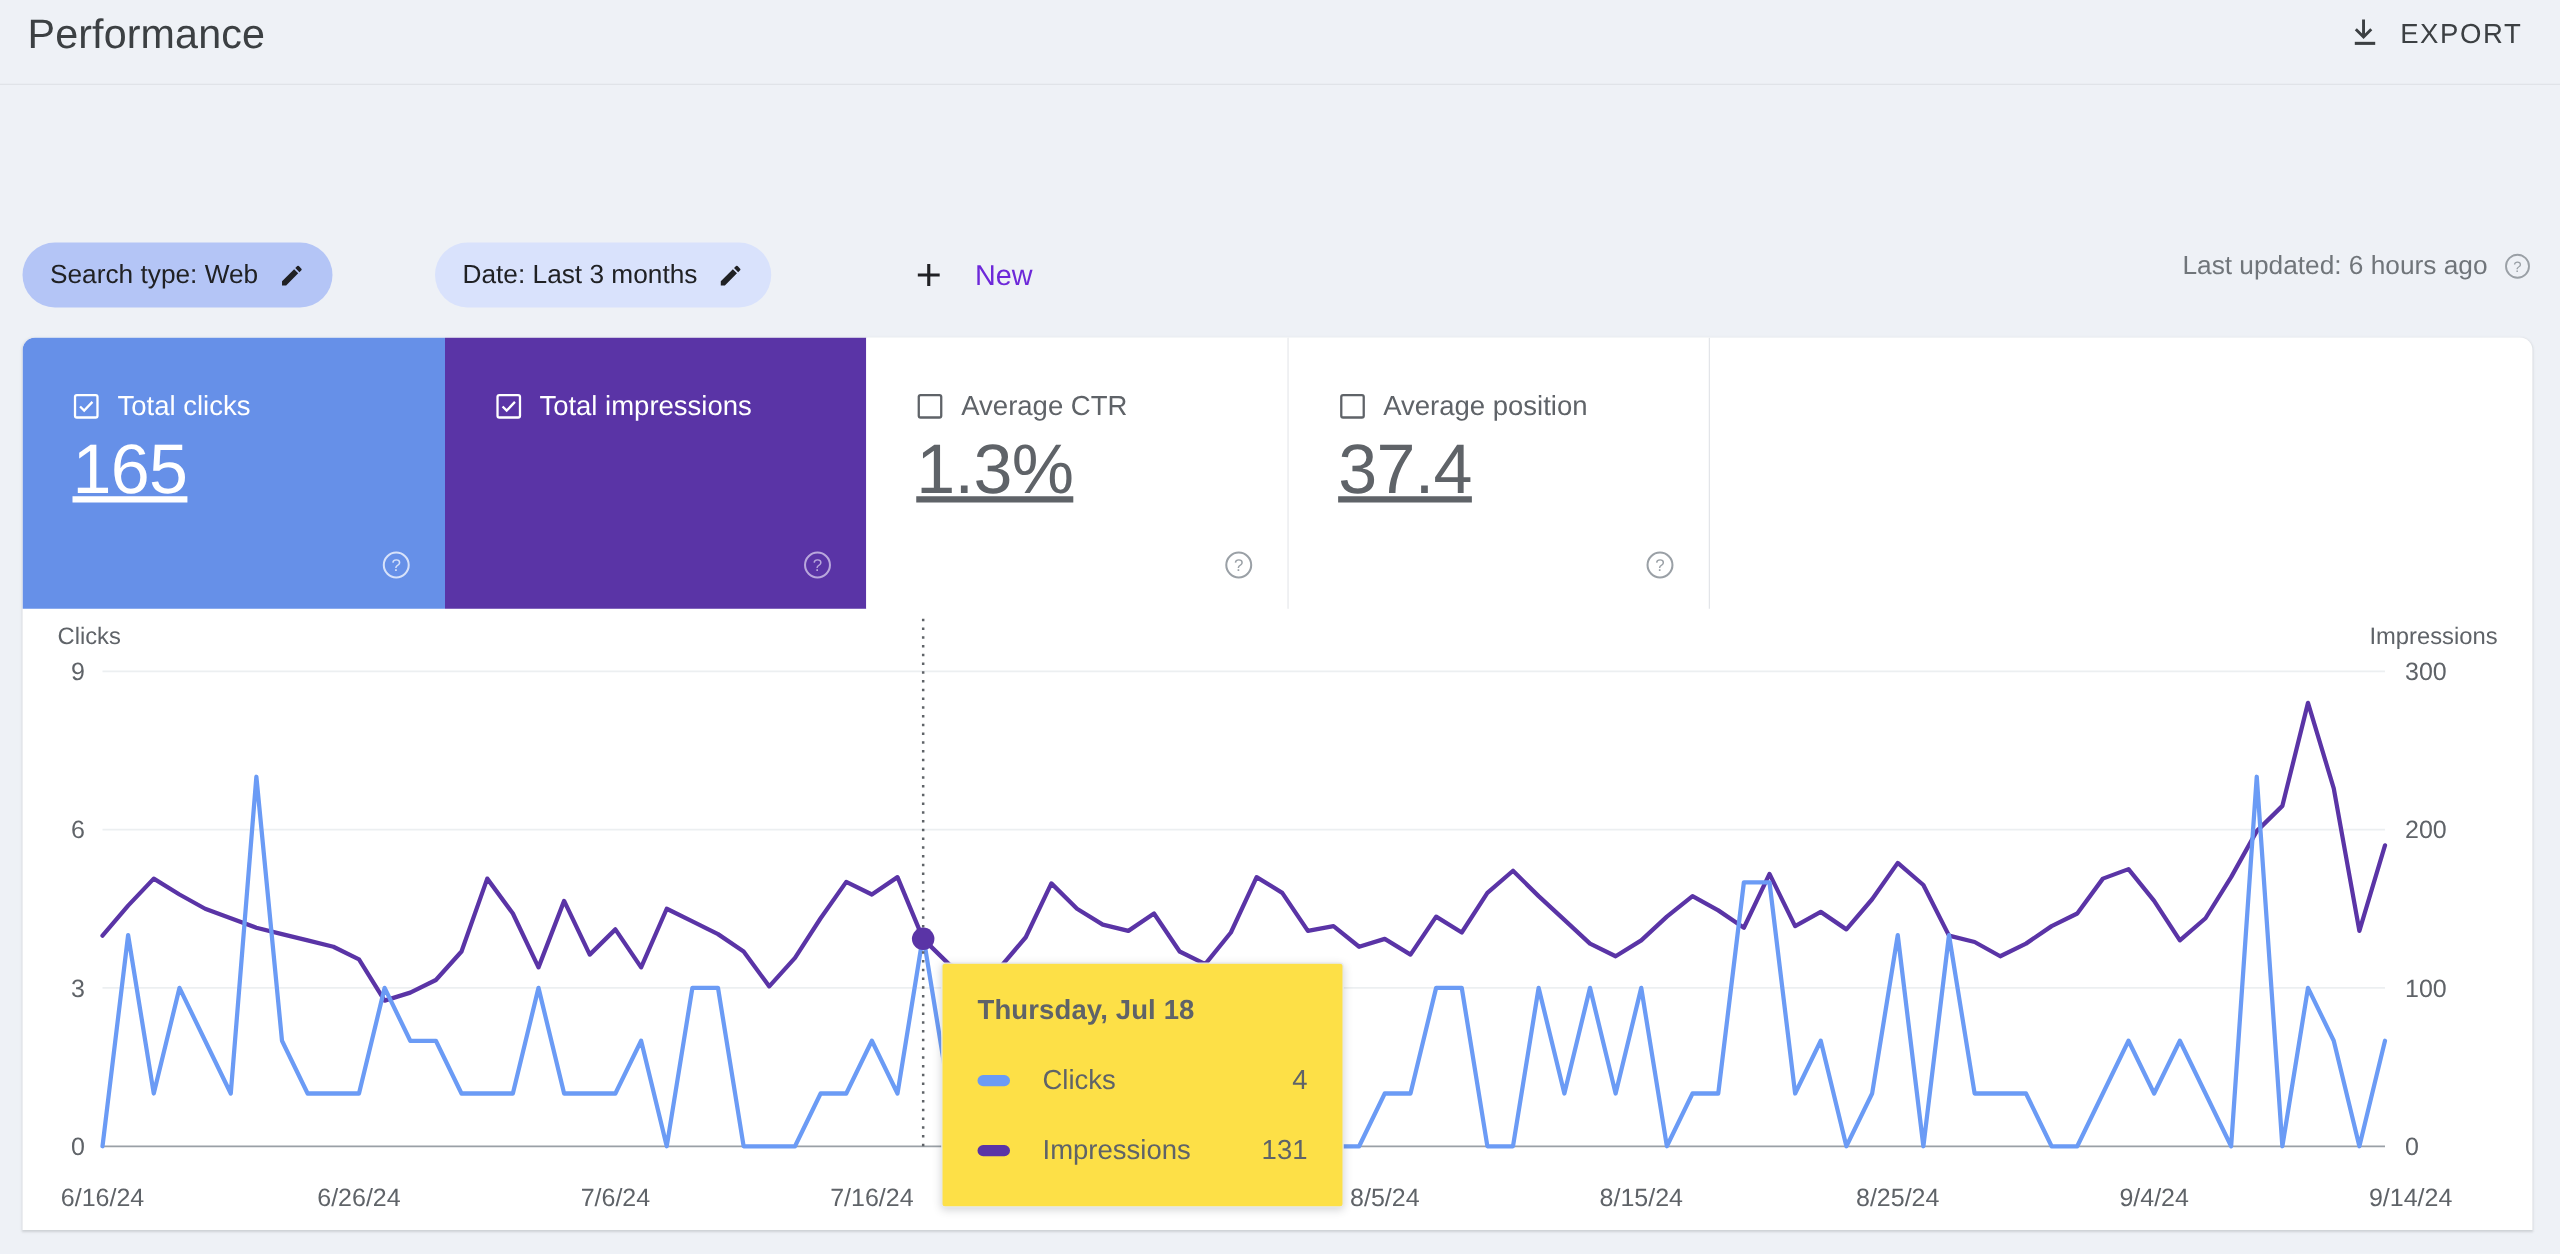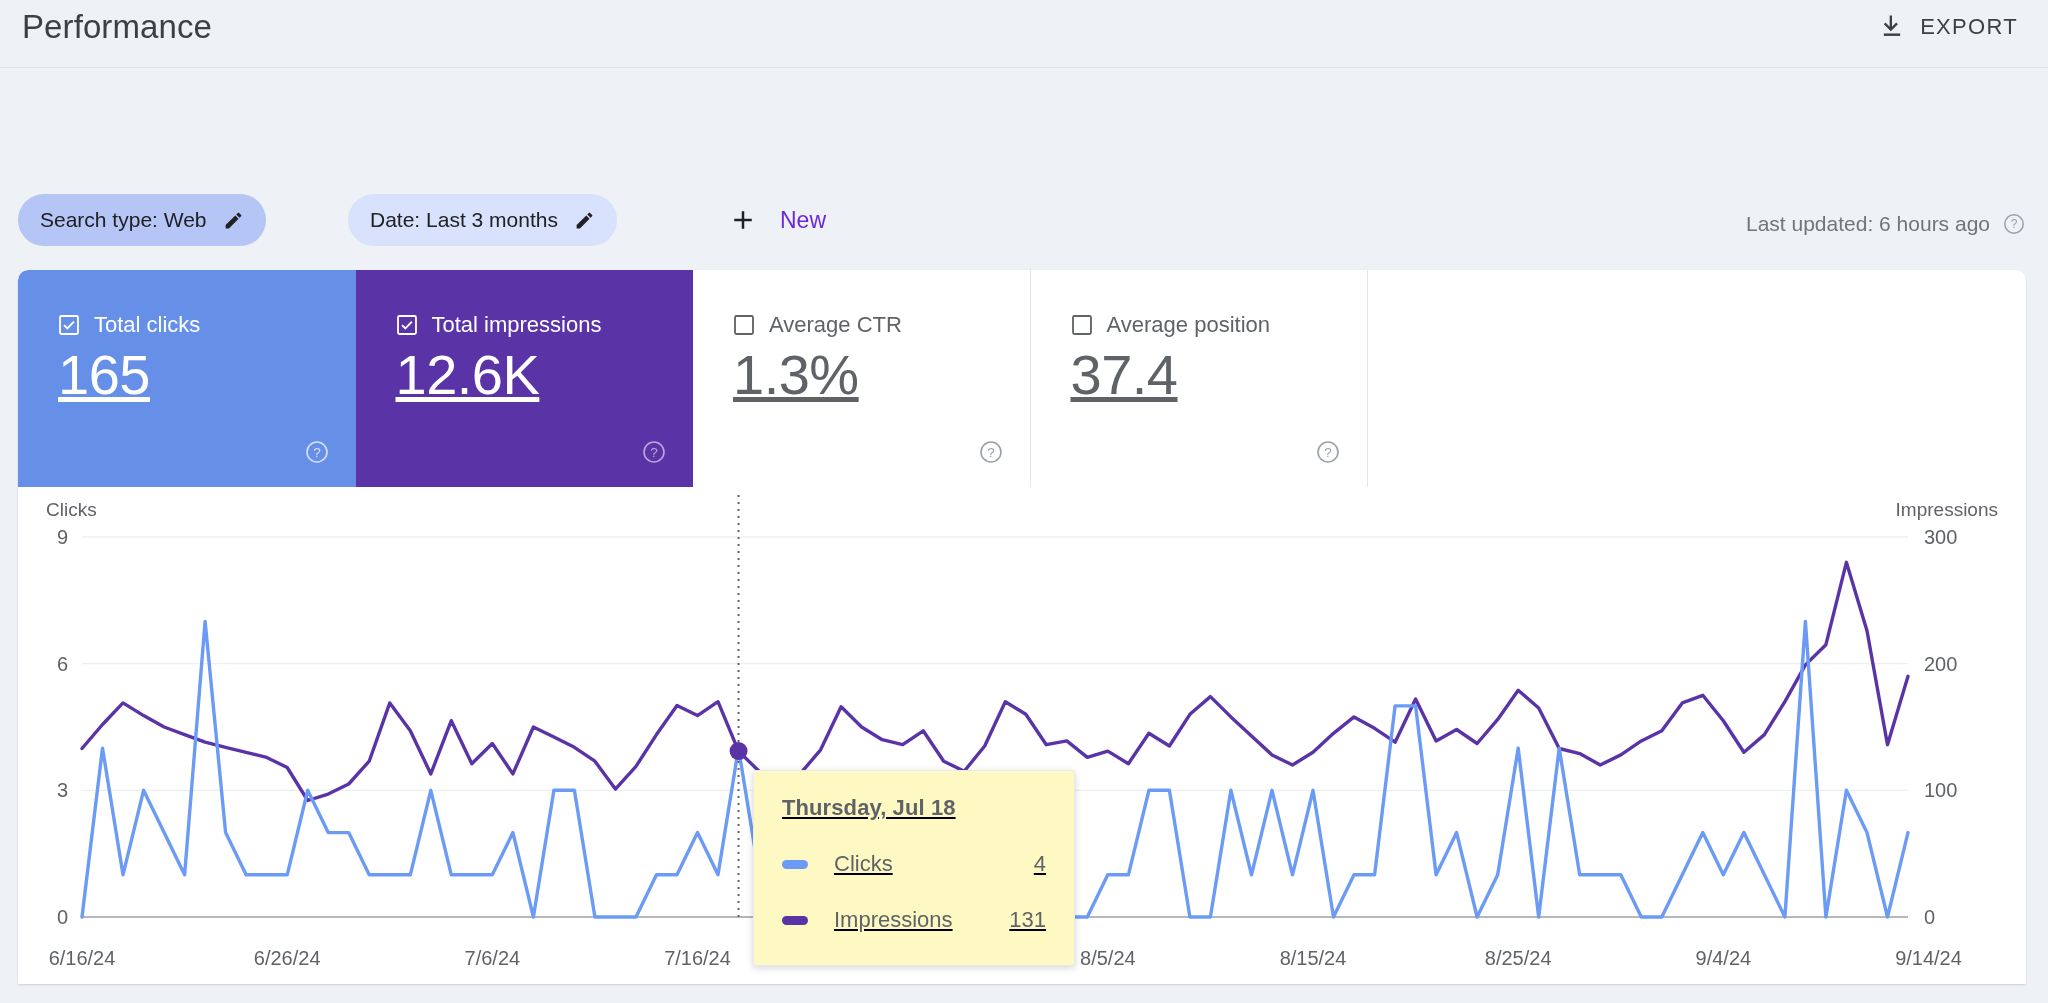--- a/index.html
+++ b/index.html
@@ -42,21 +42,21 @@
   .pencil { width: 21px; height: 21px; display: block; }
 
   .new-filter {
     position: absolute; left: 718px; top: 126px; height: 52px;
     display: flex; align-items: center; gap: 22px; cursor: pointer; padding: 0 10px;
   }
   .plus-icon { width: 30px; height: 30px; display: block; }
   .new-label { font-size: 23px; color: #6d28d9; }
 
   .last-updated {
-    position: absolute; right: 22px; top: 144px;
+    position: absolute; right: 22px; top: 133px;
     display: flex; align-items: center; gap: 12px;
   }
   .lu-text { font-size: 21px; color: #70757a; }
   .q-icon { width: 24px; height: 24px; display: block; }
 
   
   .content {
     position: absolute; left: 18px; top: 270px;
     width: 2008px; height: 714px;
     background: #ffffff;
@@ -88,24 +88,23 @@
   .chart-wrap { position: absolute; left: 0; top: 217px; width: 2008px; height: 497px; }
   .axis-title { position: absolute; font-size: 19px; color: #5f6368; }
   .axis-title.left { left: 28px; top: 12px; }
   .axis-title.right { right: 28px; top: 12px; }
   .chart-svg { position: absolute; left: 0; top: 0; width: 2008px; height: 497px; }
 
   
   .tooltip {
     position: absolute; left: 735px; top: 500px;
     width: 322px; height: 196px;
-    background: #fef9c3; border: 1px solid #e8eaed;
+    background: #fde047; border: 1px solid #e8eaed;
     border-radius: 3px; box-shadow: 0 2px 7px rgba(60,64,67,.22);
     padding: 24px 28px 0 28px;
-    text-decoration: underline;
   }
   .tt-date { font-size: 22px; font-weight: bold; color: #5f6368; letter-spacing: .1px; }
   .tt-row { display: flex; align-items: center; margin-top: 30px; }
   .tt-swatch { width: 26px; height: 9px; border-radius: 5px; flex: 0 0 auto; }
   .tt-name { font-size: 22px; color: #5f6368; margin-left: 26px; }
   .tt-val { font-size: 22px; color: #5f6368; margin-left: auto; }
 </style>
 </head>
 <body>
 
@@ -191,21 +190,20 @@
       <div class="metric on1">
         <div class="m-head">
           <span class="cbox">
             <svg viewBox="0 0 24 24" width="22" height="22">
                 <rect x="2.2" y="2.2" width="19.6" height="19.6" rx="1.6" fill="none" stroke="#ffffff" stroke-width="2"></rect>
                 <path d="M6.6 12.2l3.6 3.6 7.2-7.6" fill="none" stroke="#ffffff" stroke-width="2"></path>
               </svg>
           </span>
           <span class="m-label">Total impressions</span>
         </div>
-        <div class="m-value">12.6K</div>
         <span class="m-help">
           <svg viewBox="0 0 24 24" width="26" height="26">
               <circle cx="12" cy="12" r="9.2" fill="none" stroke="#b9a7dc" stroke-width="1.5"></circle>
               <text x="12" y="16.4" font-size="12.5" text-anchor="middle" fill="#b9a7dc" font-family="Liberation Sans, sans-serif">?</text>
             </svg>
         </span>
       </div>
 
       <div class="metric off">
         <div class="m-head">

